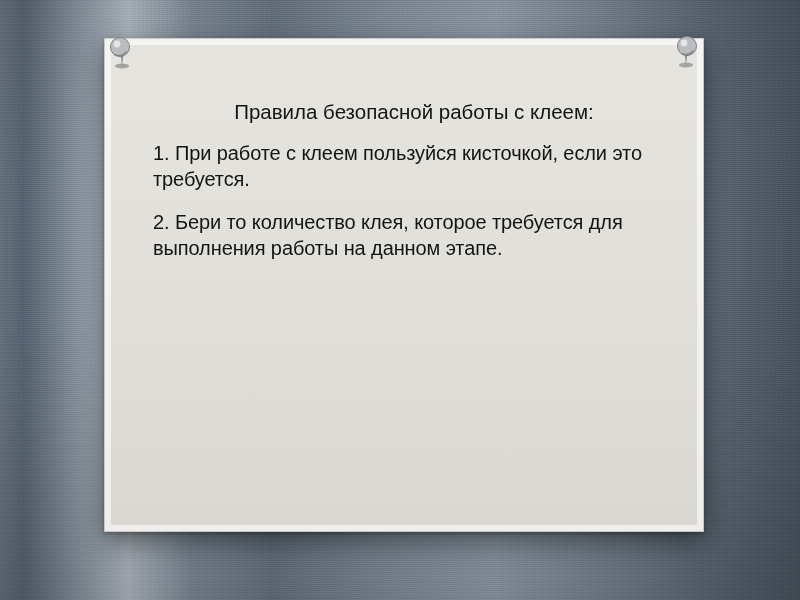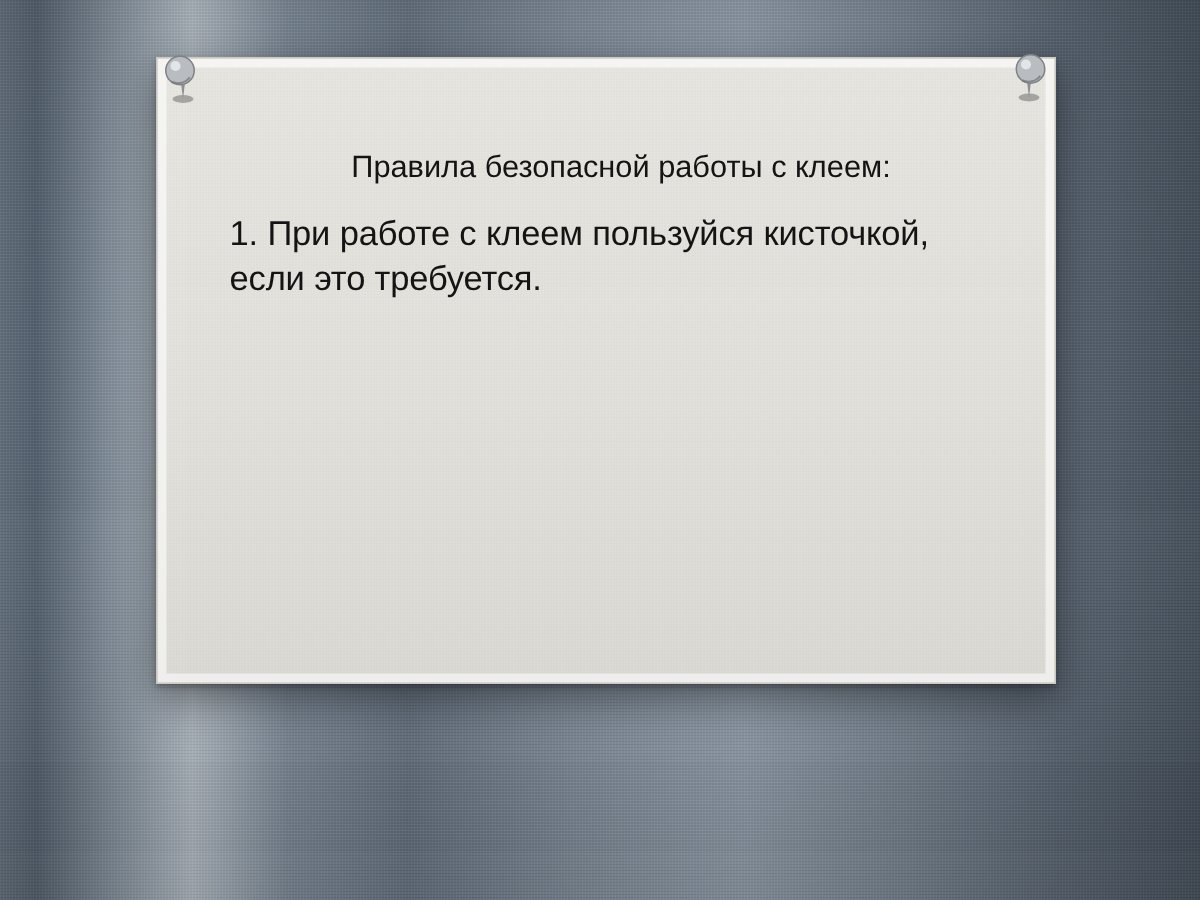--- a/index.html
+++ b/index.html
@@ -51,21 +51,21 @@
     background: radial-gradient(ellipse at 50% 42%, rgba(255,255,255,0.10) 0%, rgba(0,0,0,0.0) 45%, rgba(0,0,0,0.22) 100%);
     pointer-events: none;
   }
 
   
   .sheet-wrap {
     position: absolute;
     left: 104px;
     top: 38px;
     width: 600px;
-    height: 418px;
+    height: 494px;
     z-index: 3;
   }
   .sheet {
     position: absolute;
     inset: 0;
     background: #e3e2dd;
     background-image:
       linear-gradient(180deg, #e8e7e2 0%, #e2e1dc 55%, #dbdad4 100%);
     border: 1px solid #c9c8c2;
     box-shadow:
@@ -96,21 +96,21 @@
   .doc-title {
     text-align: center;
     font-size: 20.5px;
     line-height: 1.3;
     margin: 0 0 14px 0;
     font-weight: 400;
     color: #141414;
     padding-left: 6px;
   }
   .rule {
-    font-size: 23px;
+    font-size: 20px;
     line-height: 1.33;
     margin: 0 0 16px 0;
     color: #141414;
     letter-spacing: -0.1px;
   }
   .rule:last-child { margin-bottom: 0; }
 
   
   .pin {
     position: absolute;
@@ -128,20 +128,21 @@
 
   <div class="sheet-wrap">
 
     <div class="sheet">
       <div class="content">
 
         <p class="doc-title">Правила безопасной работы с клеем:</p>
 
         <p class="rule">1. При работе с клеем пользуйся кисточкой, если это требуется.</p>
 
+        <p class="rule">2.  Бери то количество клея, которое требуется для выполнения работы на данном этапе.</p>
 
 
 
       </div>
     </div>
 
     <span class="pin pin-left">
       <svg width="30" height="34" viewBox="0 0 30 34" xmlns="http://www.w3.org/2000/svg">
         <ellipse cx="16" cy="30" rx="7" ry="2.6" fill="rgba(0,0,0,0.28)"></ellipse>
         <path d="M14 14 L16 30 L18 14 Z" fill="#8d8f92"></path>

